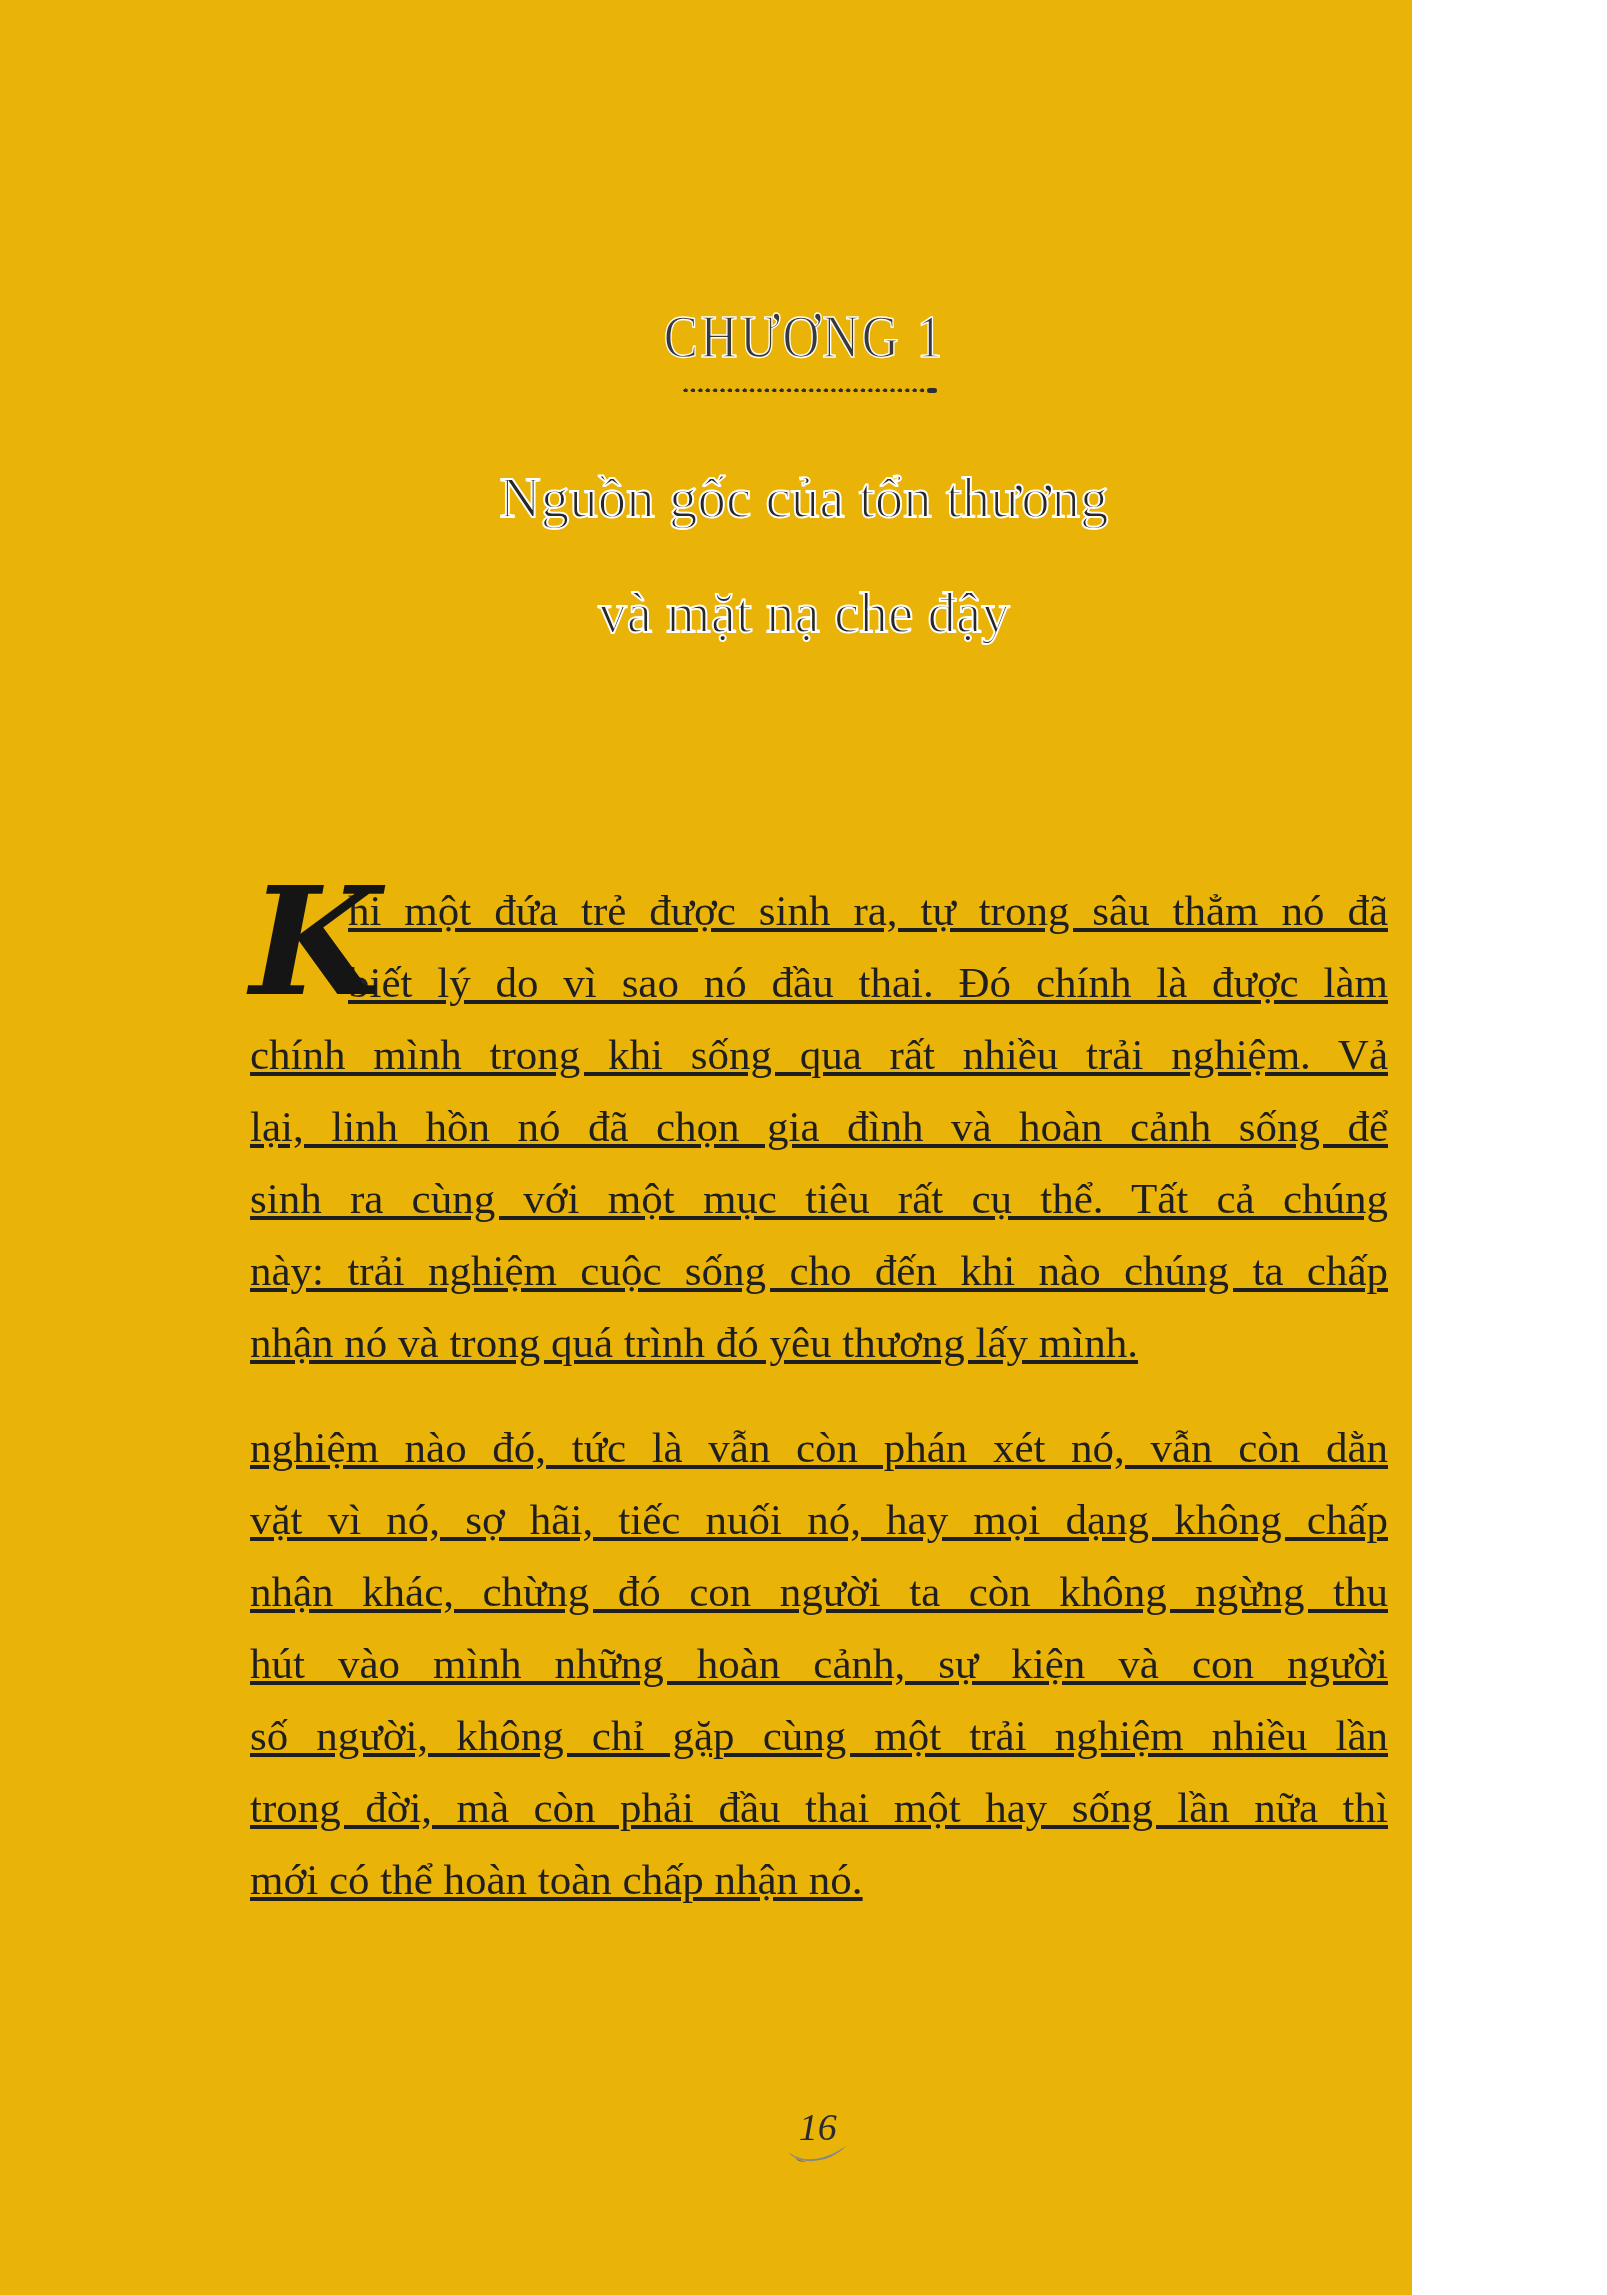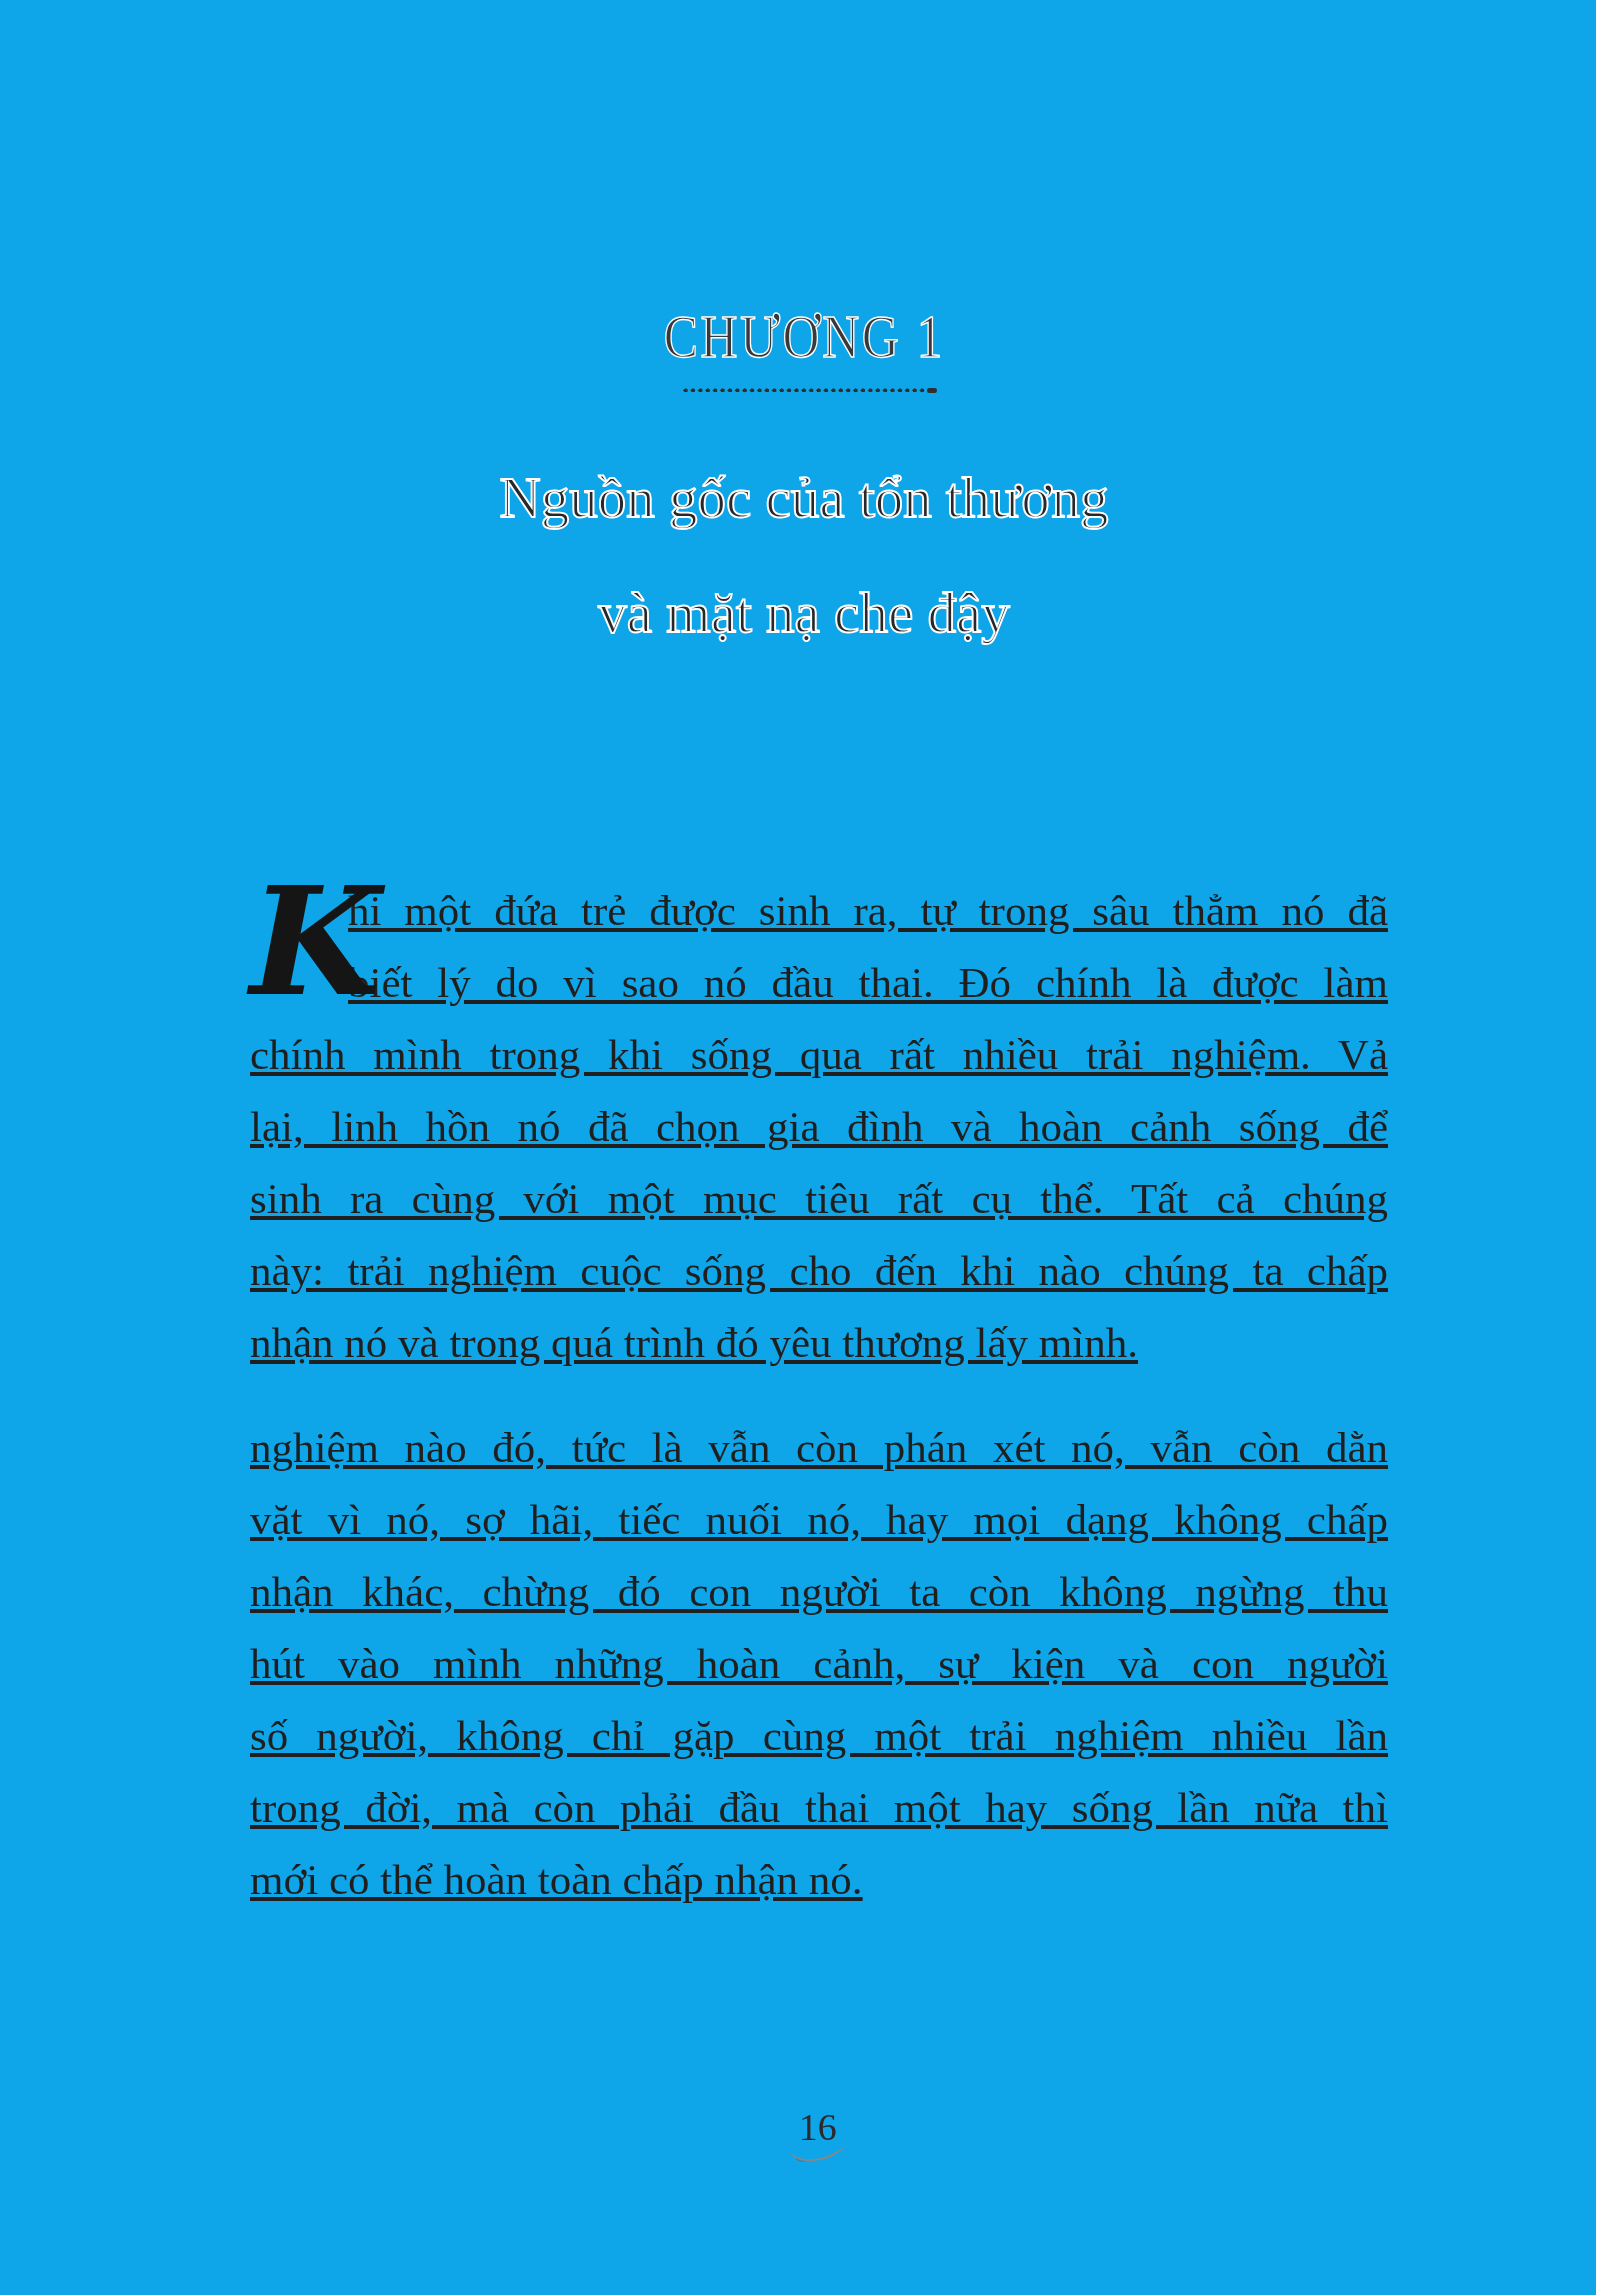--- a/index.html
+++ b/index.html
@@ -2,23 +2,23 @@
 <html style="font-size:12.3px"><head>
 <meta charset="utf-8">
 <style>
   html, body {
     margin: 0;
     padding: 0;
     background: #ffffff;
   }
   .page {
     position: relative;
-    width: 1596px;
+    width: 1412px;
     height: 2295px;
-    background: #0ea5e9;
+    background: #eab308;
     overflow: hidden;
     font-family: "Liberation Serif", "DejaVu Serif", serif;
   }
 
   
   .chapter-head {
     position: absolute;
     top: 306px;
     left: 0;
     width: 1608px;
@@ -118,20 +118,21 @@
   .footer {
     position: absolute;
     top: 2107px;
     left: 0;
     width: 1608px;
     text-align: center;
   }
   .footer-inner {
     display: inline-block;
     transform: translateX(13.8px);
+    font-style: italic;
   }
   .page-number {
     font-size: 38px;
     line-height: 40px;
     color: #2b2b2d;
   }
   .flourish {
     display: block;
     margin: -3.1px auto 0 auto;
     width: 61px;

